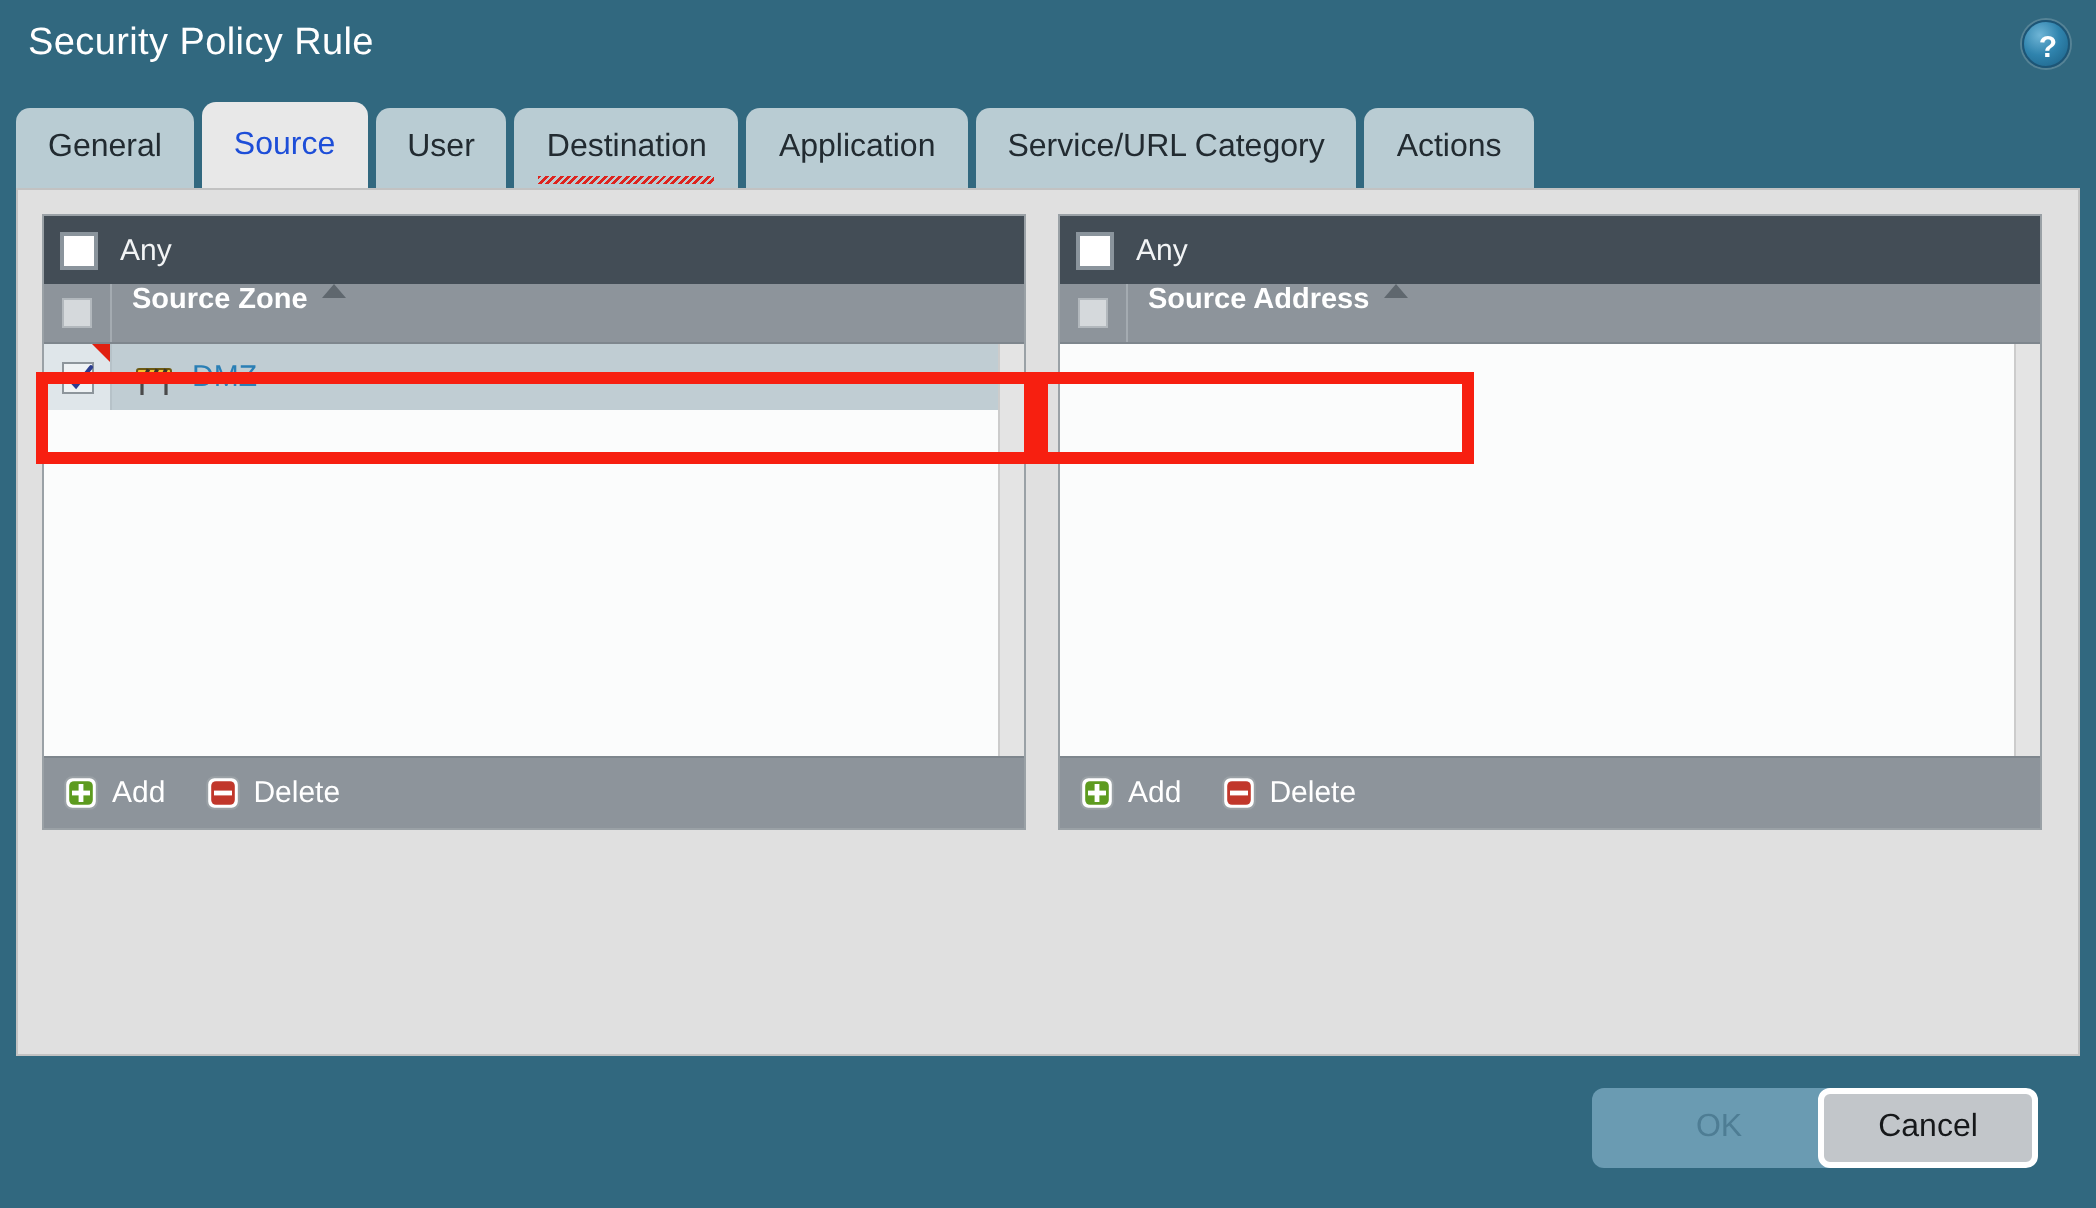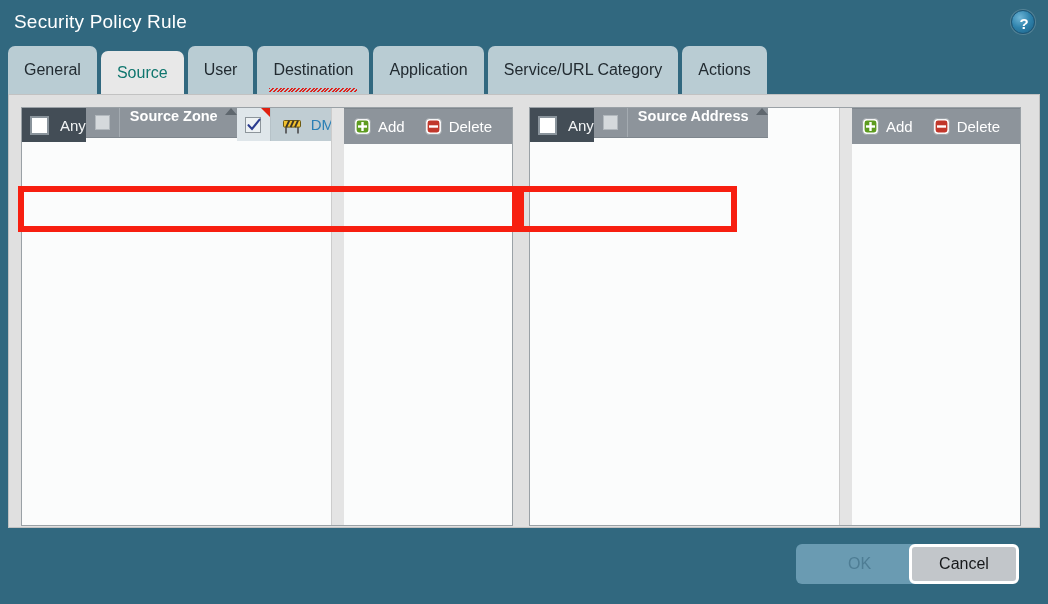--- a/index.html
+++ b/index.html
@@ -50,34 +50,34 @@
     position: relative;
     height: 44px;
     flex: 0 0 44px;
     padding-left: 8px;
     display: flex;
     align-items: flex-end;
     background: #31687f;
   }
   .tab {
     position: relative;
-    height: 48px;
+    height: 40px;
     margin-right: 4px;
     padding: 0 16px;
     background: #b9ccd3;
     border-radius: 7px 7px 0 0;
     color: #222b31;
     font-size: 16px;
     display: flex; align-items: center;
     cursor: pointer;
     white-space: nowrap;
   }
   .tab.active {
     background: #e8e8e8;
-    color: #0f766e;
+    color: #1d4ed8;
     height: 43px;
     z-index: 4;
     align-items: center;
   }
   .tab .squiggle {
     position: absolute;
     left: 12px; right: 12px; bottom: 2px;
     height: 4px;
     background:
       repeating-linear-gradient(135deg,
@@ -98,24 +98,24 @@
 
   .panels {
     position: absolute;
     left: 12px; top: 12px;
     width: 1000px; height: 360px;
     display: flex;
   }
   .panel {
     position: relative;
     width: 492px;
-    height: 419px;
+    height: 308px;
     background: #fbfcfc;
     border: 1px solid #9aa1a6;
-    display: flex; flex-direction: row;
+    display: flex; flex-direction: column;
   }
   .panel.left { margin-right: 16px; }
 
   
   .any-row {
     position: relative;
     height: 34px;
     flex: 0 0 34px;
     background: #434d56;
     display: flex; align-items: center;

